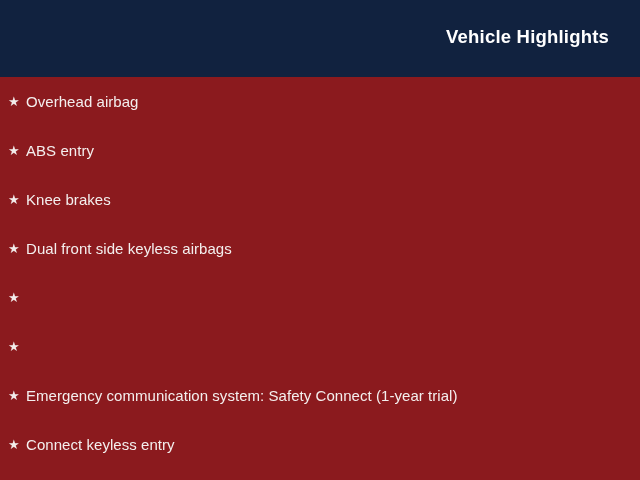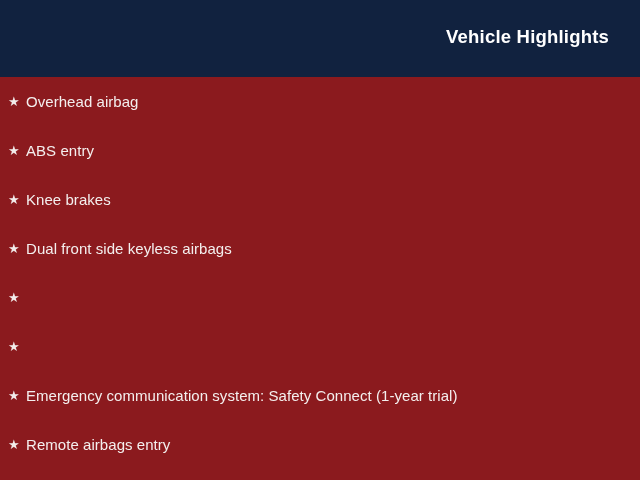--- a/index.html
+++ b/index.html
@@ -124,19 +124,19 @@
         <span class="bullet-star">★</span>
       </li>
 
       <li class="feature-item">
         <span class="bullet-star">★</span>
         <span class="feature-text">Emergency communication system: Safety Connect (1-year trial)</span>
       </li>
 
       <li class="feature-item">
         <span class="bullet-star">★</span>
-        <span class="feature-text">Remote airbags entry</span>
+        <span class="feature-text">Connect keyless entry</span>
       </li>
 
     </ul>
   </div>
 
 </div>
 
 </body></html>

